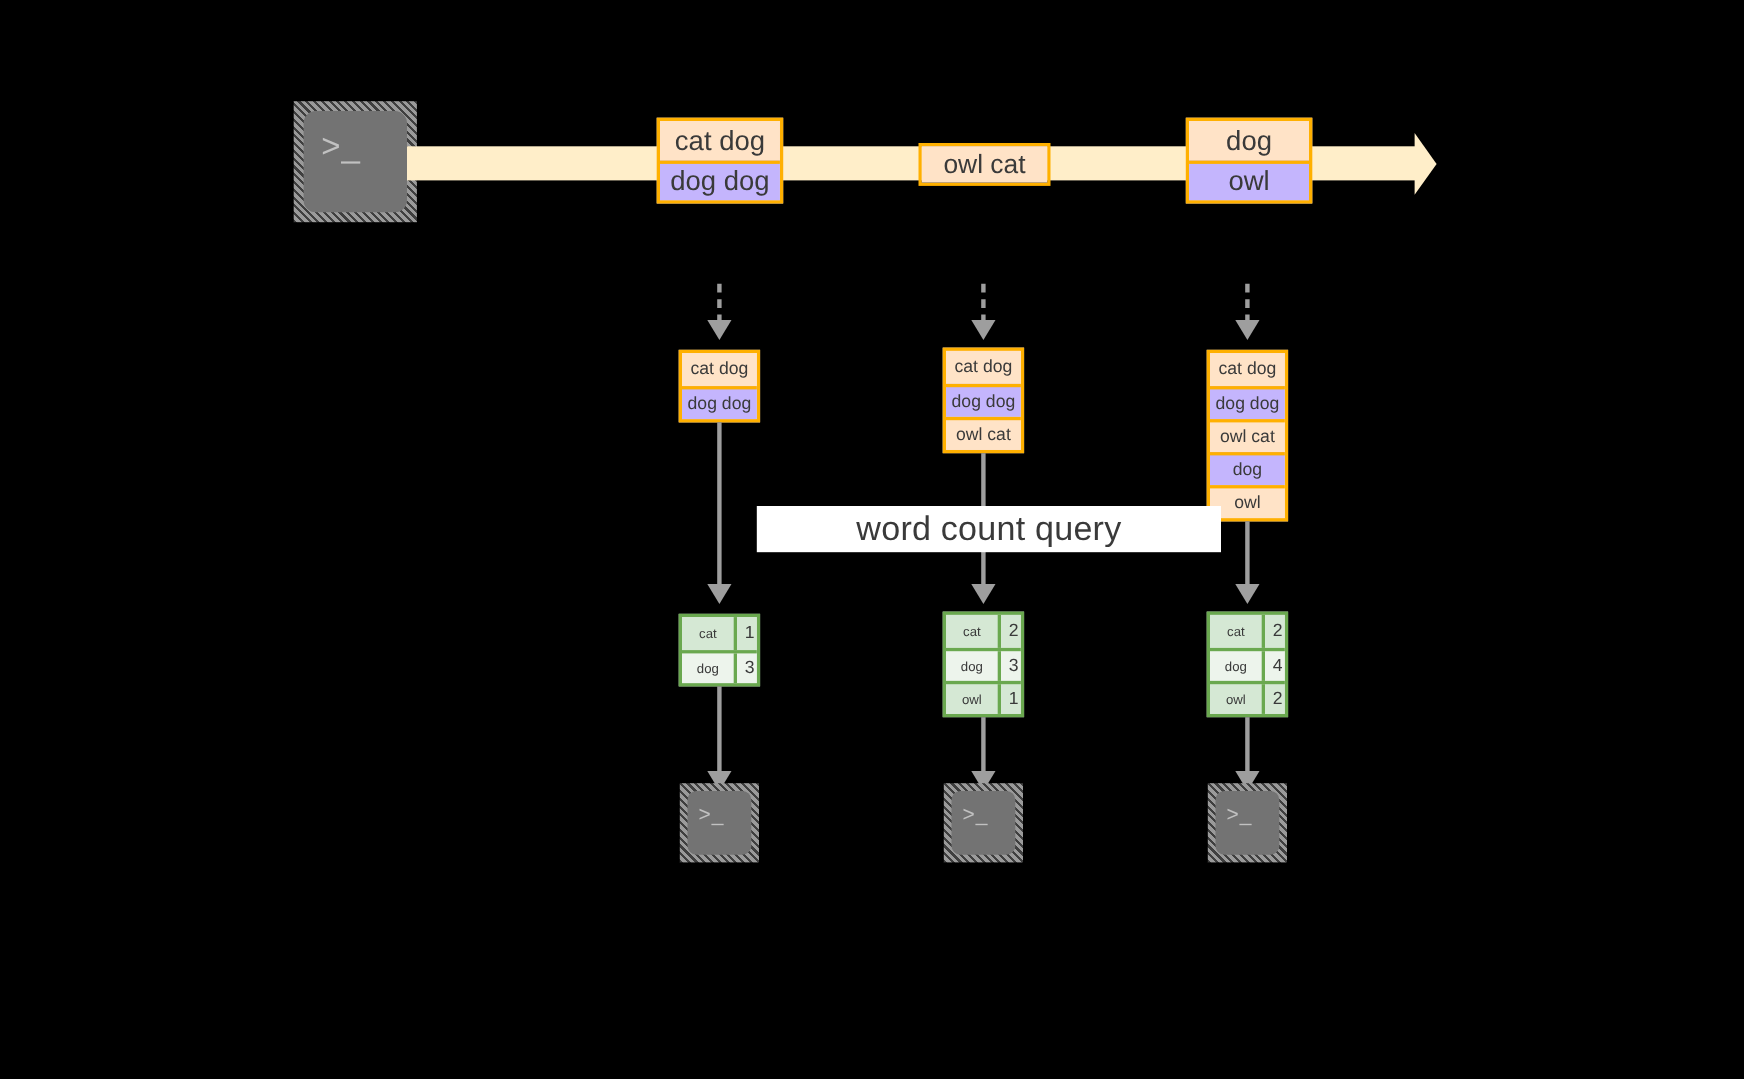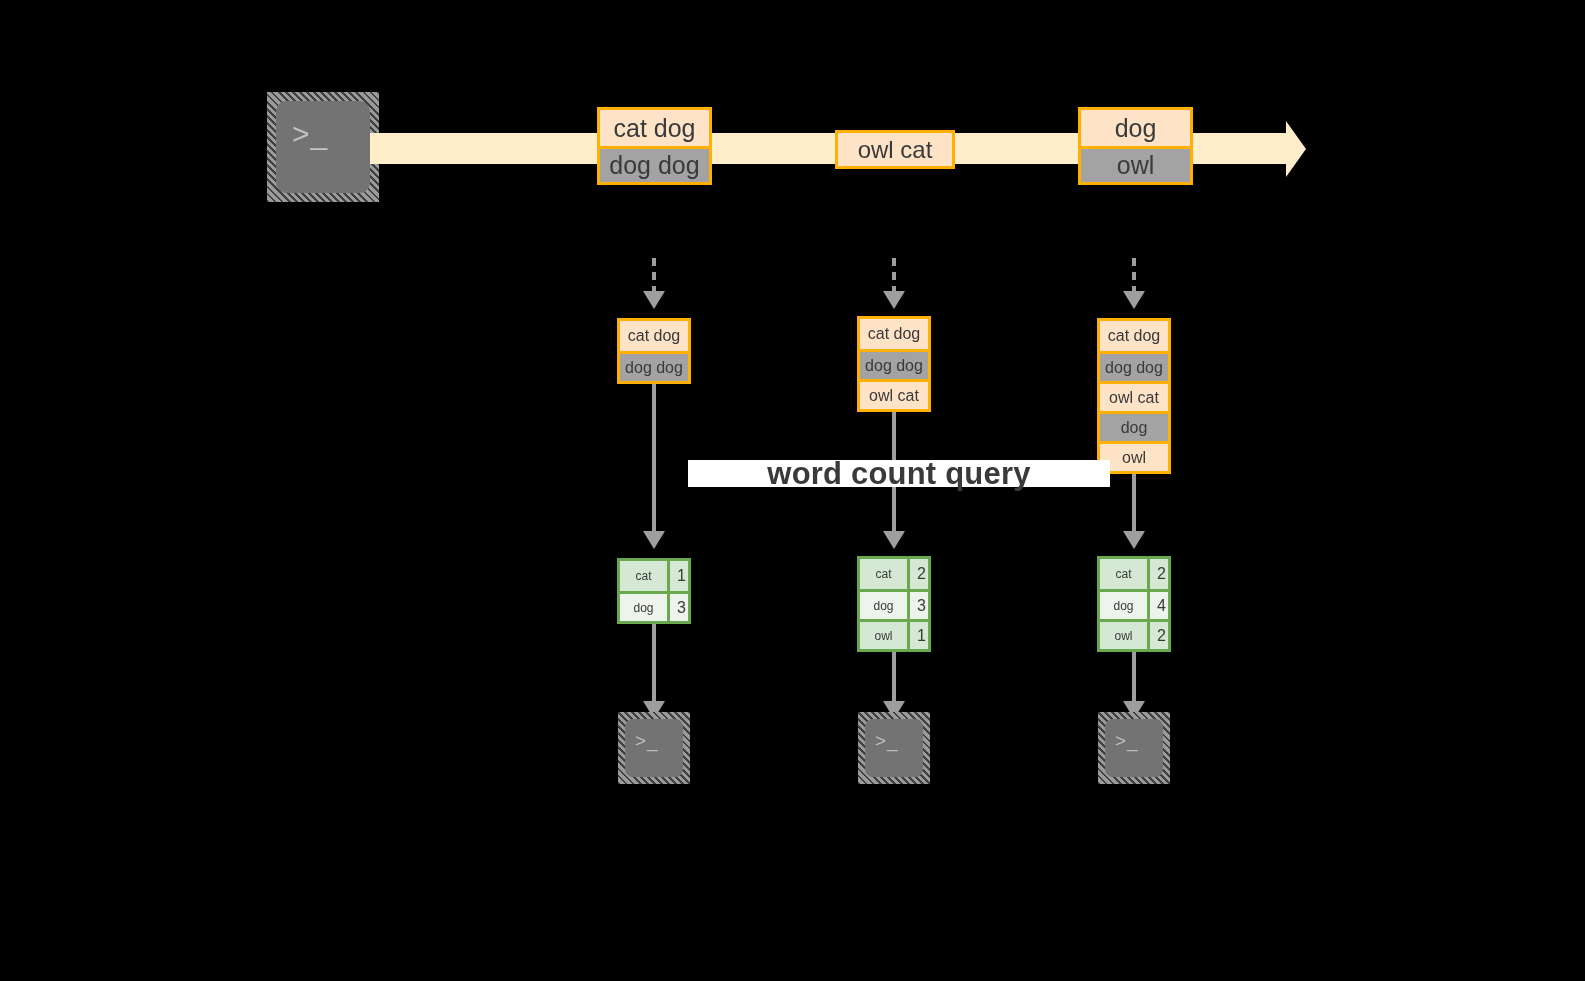--- a/index.html
+++ b/index.html
@@ -74,21 +74,21 @@
     flex-direction: column;
   }
   .ebox .row {
     display: flex;
     align-items: center;
     justify-content: center;
     background: #ffe3c7;
     white-space: nowrap;
     color: #3a3a3a;
   }
-  .ebox .row.alt { background: #a3a3a3; }
+  .ebox .row.alt { background: #c4b5fd; }
   .ebox .row + .row { border-top: 3px solid #ffb000; }
 
   .ebox.top .row { height: 36px; font-size: 25px; }
   .ebox.top.single .row { height: 33px; font-size: 24px; }
   .ebox.mini .row { height: 30px; font-size: 16px; }
 
   
   .gbox {
     position: absolute;
     border: 3px solid #6aa84f;
@@ -276,15 +276,15 @@
 
   <div class="conn" style="left:1132px; top:652px; height:52px;"></div>
   <div class="conn-head" style="left:1123px; top:701px;"></div>
 
   <div class="terminal small" style="left:1098px; top:712px;">
     <div class="screen">
       <span class="prompt">&gt;_</span>
     </div>
   </div>
 
-  <div class="query-label" style="left:688px; top:460px; width:422px; height:27px;font-weight:bold;">word count query</div>
+  <div class="query-label" style="left:688px; top:460px; width:422px; height:42px;">word count query</div>
 
 </div>
 
 </body></html>

